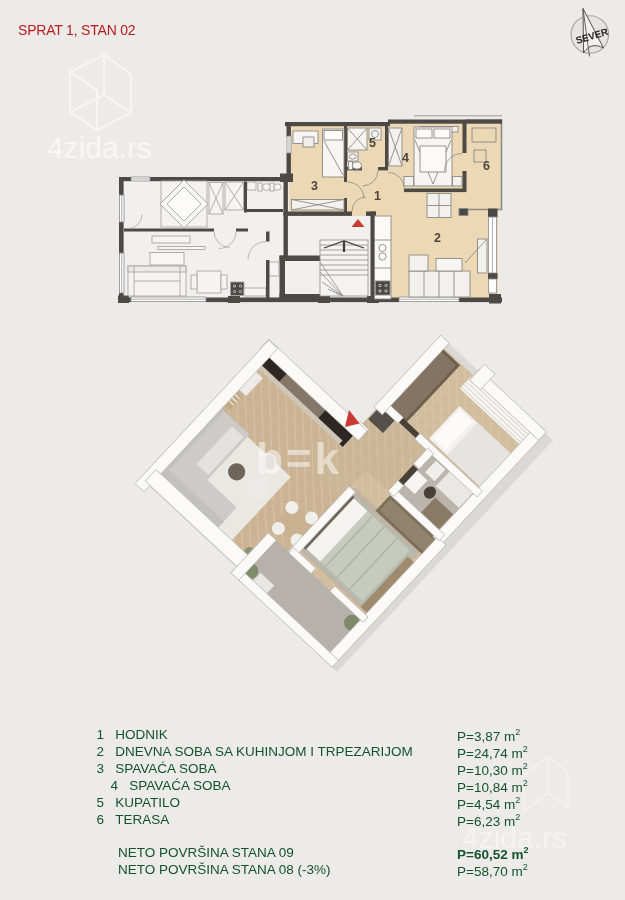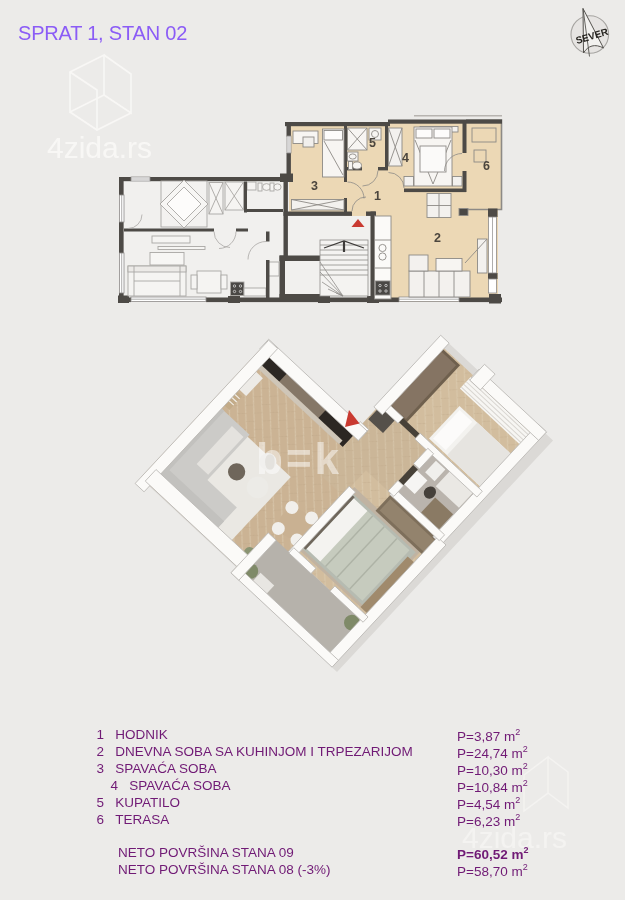--- a/index.html
+++ b/index.html
@@ -1,18 +1,18 @@
 <!DOCTYPE html>
 <html><head>
 <meta charset="utf-8">
 <style>
 html,body{margin:0;padding:0;}
 body{width:625px;height:900px;background:#ecebe9;font-family:"Liberation Sans",sans-serif;position:relative;overflow:hidden;}
-.title{position:absolute;left:18px;top:22px;font-size:20px;color:#8b5cf6;letter-spacing:-0.2px;}
-.leg{position:absolute;font-size:13.5px;color:#701a75;white-space:nowrap;}
+.title{position:absolute;left:18px;top:22px;font-size:14px;color:#b91c1c;letter-spacing:-0.2px;}
+.leg{position:absolute;font-size:13.5px;color:#14532d;white-space:nowrap;}
 .num{width:14px;text-align:right;display:inline-block;}
 sup{font-size:9px;}
 </style>
 </head>
 <body>
 
 <div class="title">SPRAT 1, STAN 02</div>
 
 <svg width="625" height="900" viewBox="0 0 625 900" style="position:absolute;left:0;top:0">
 <defs>

